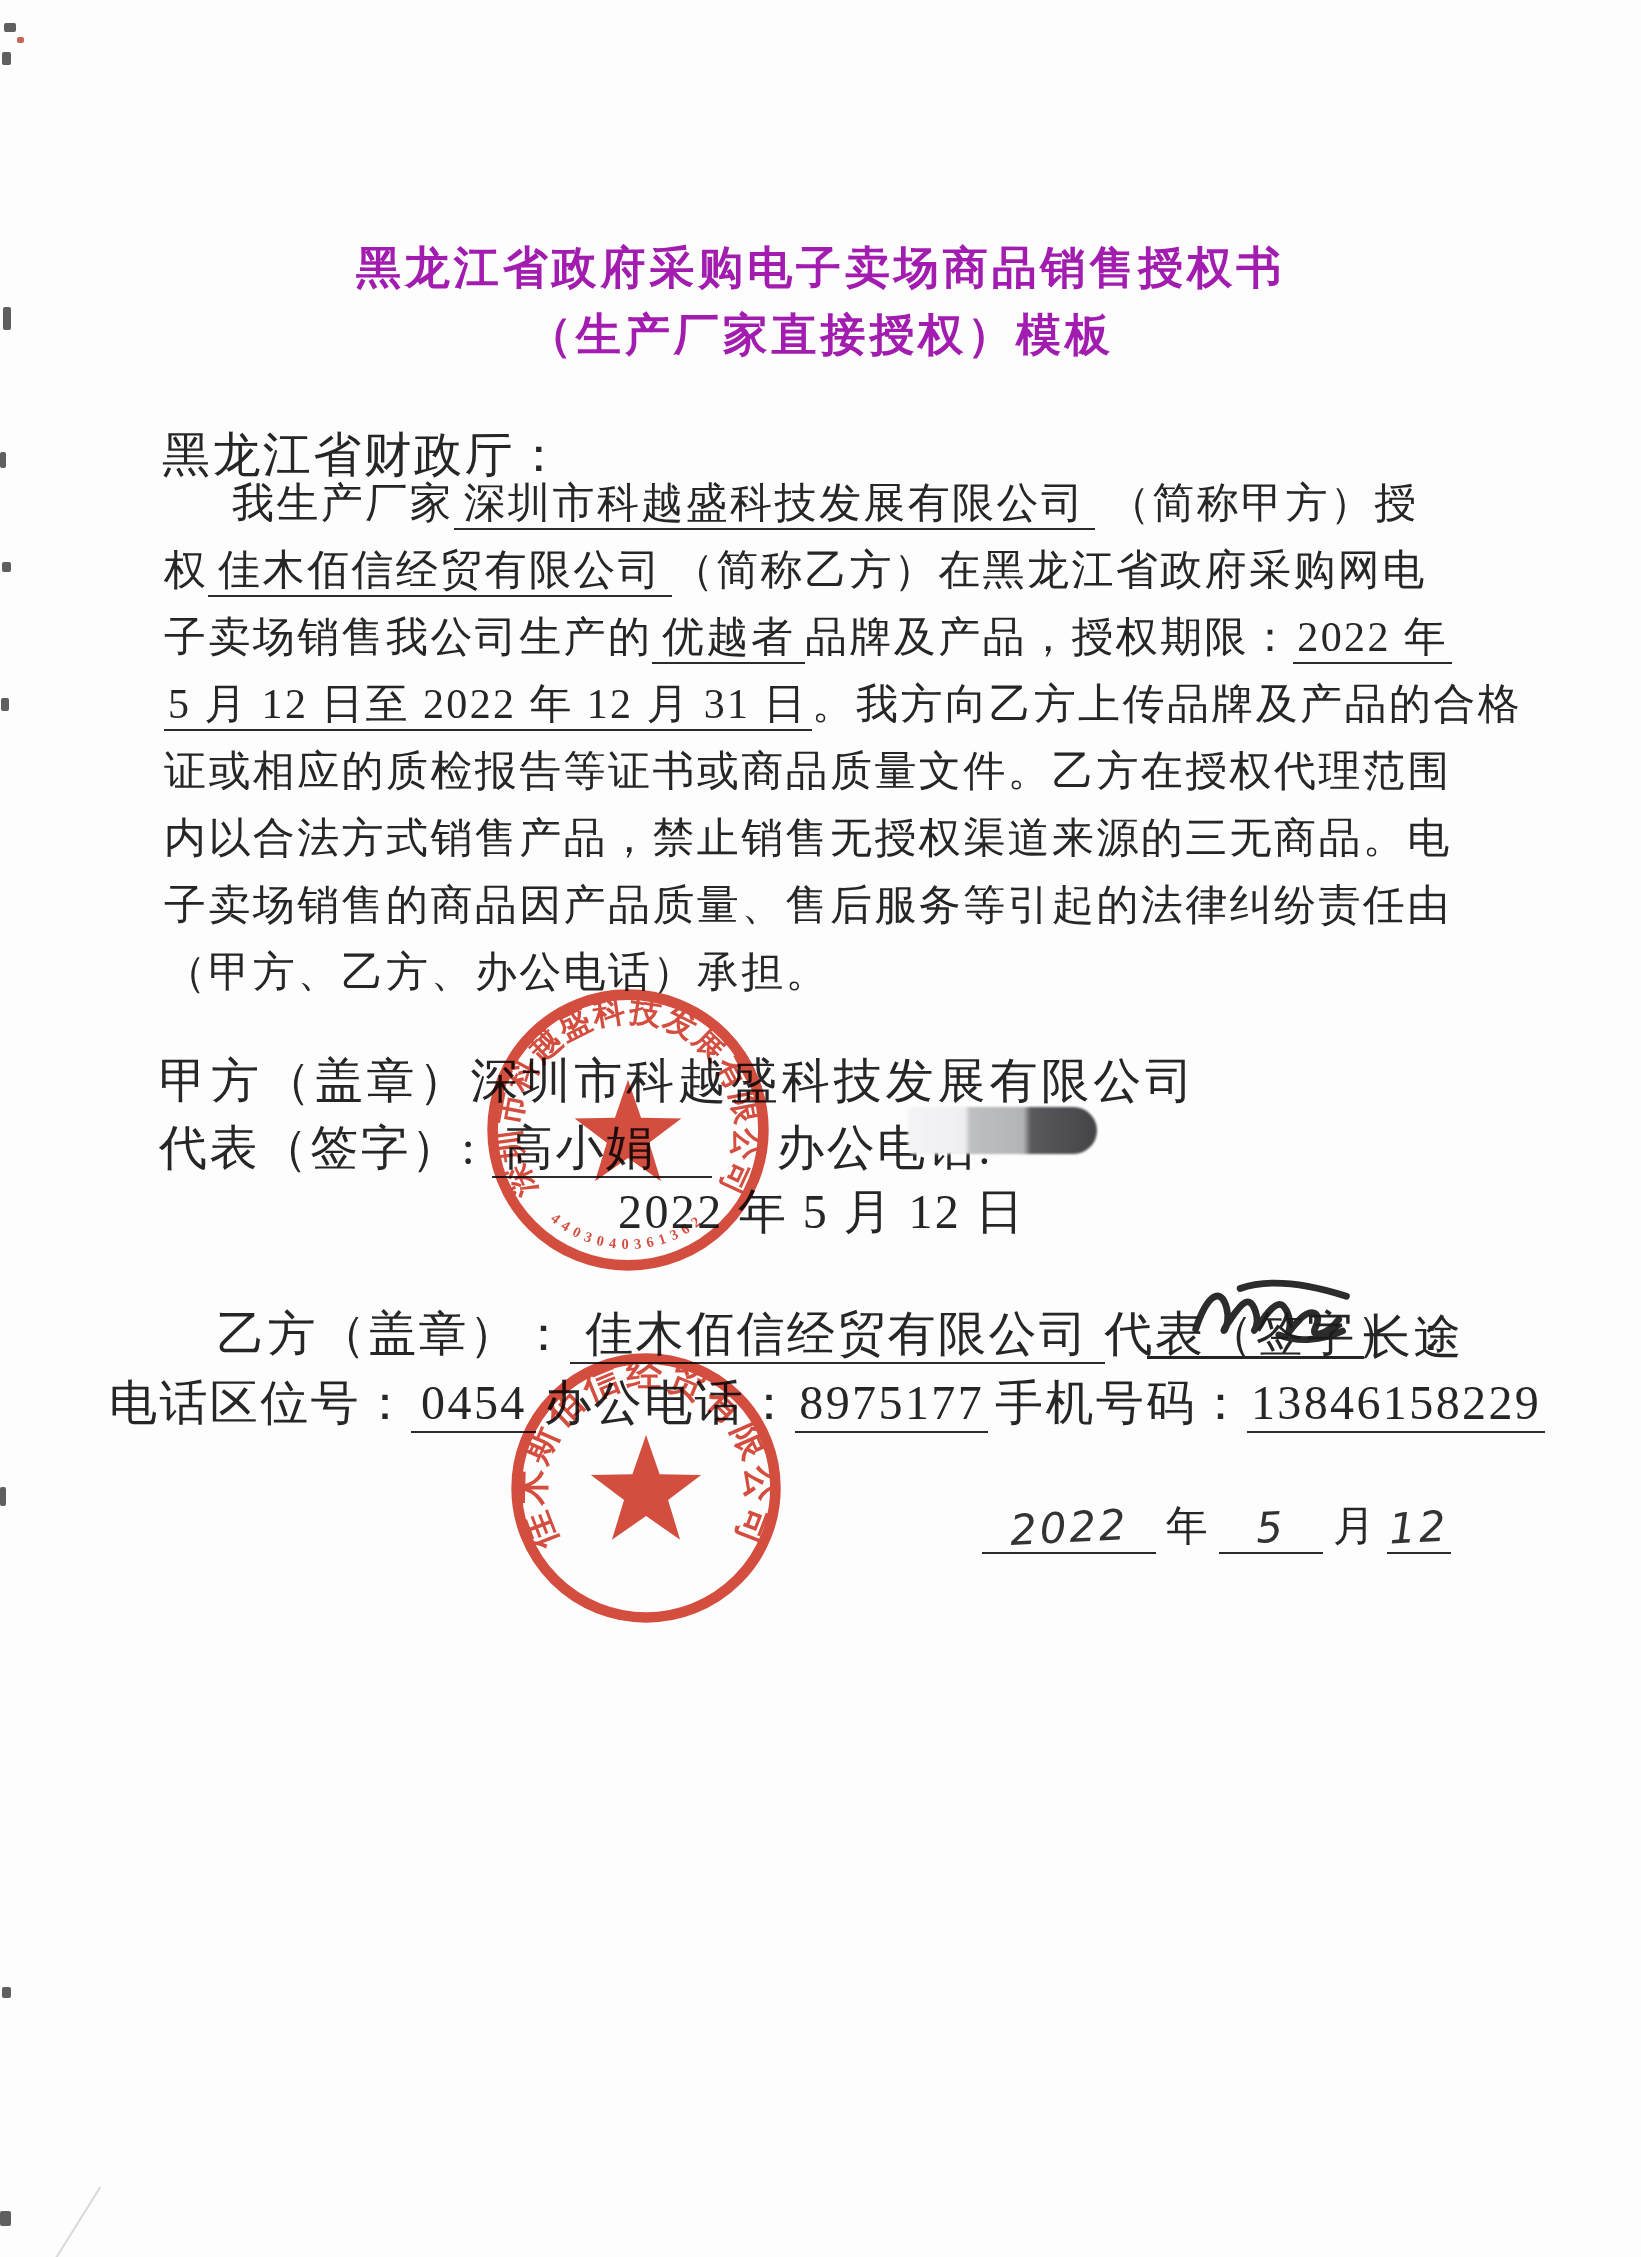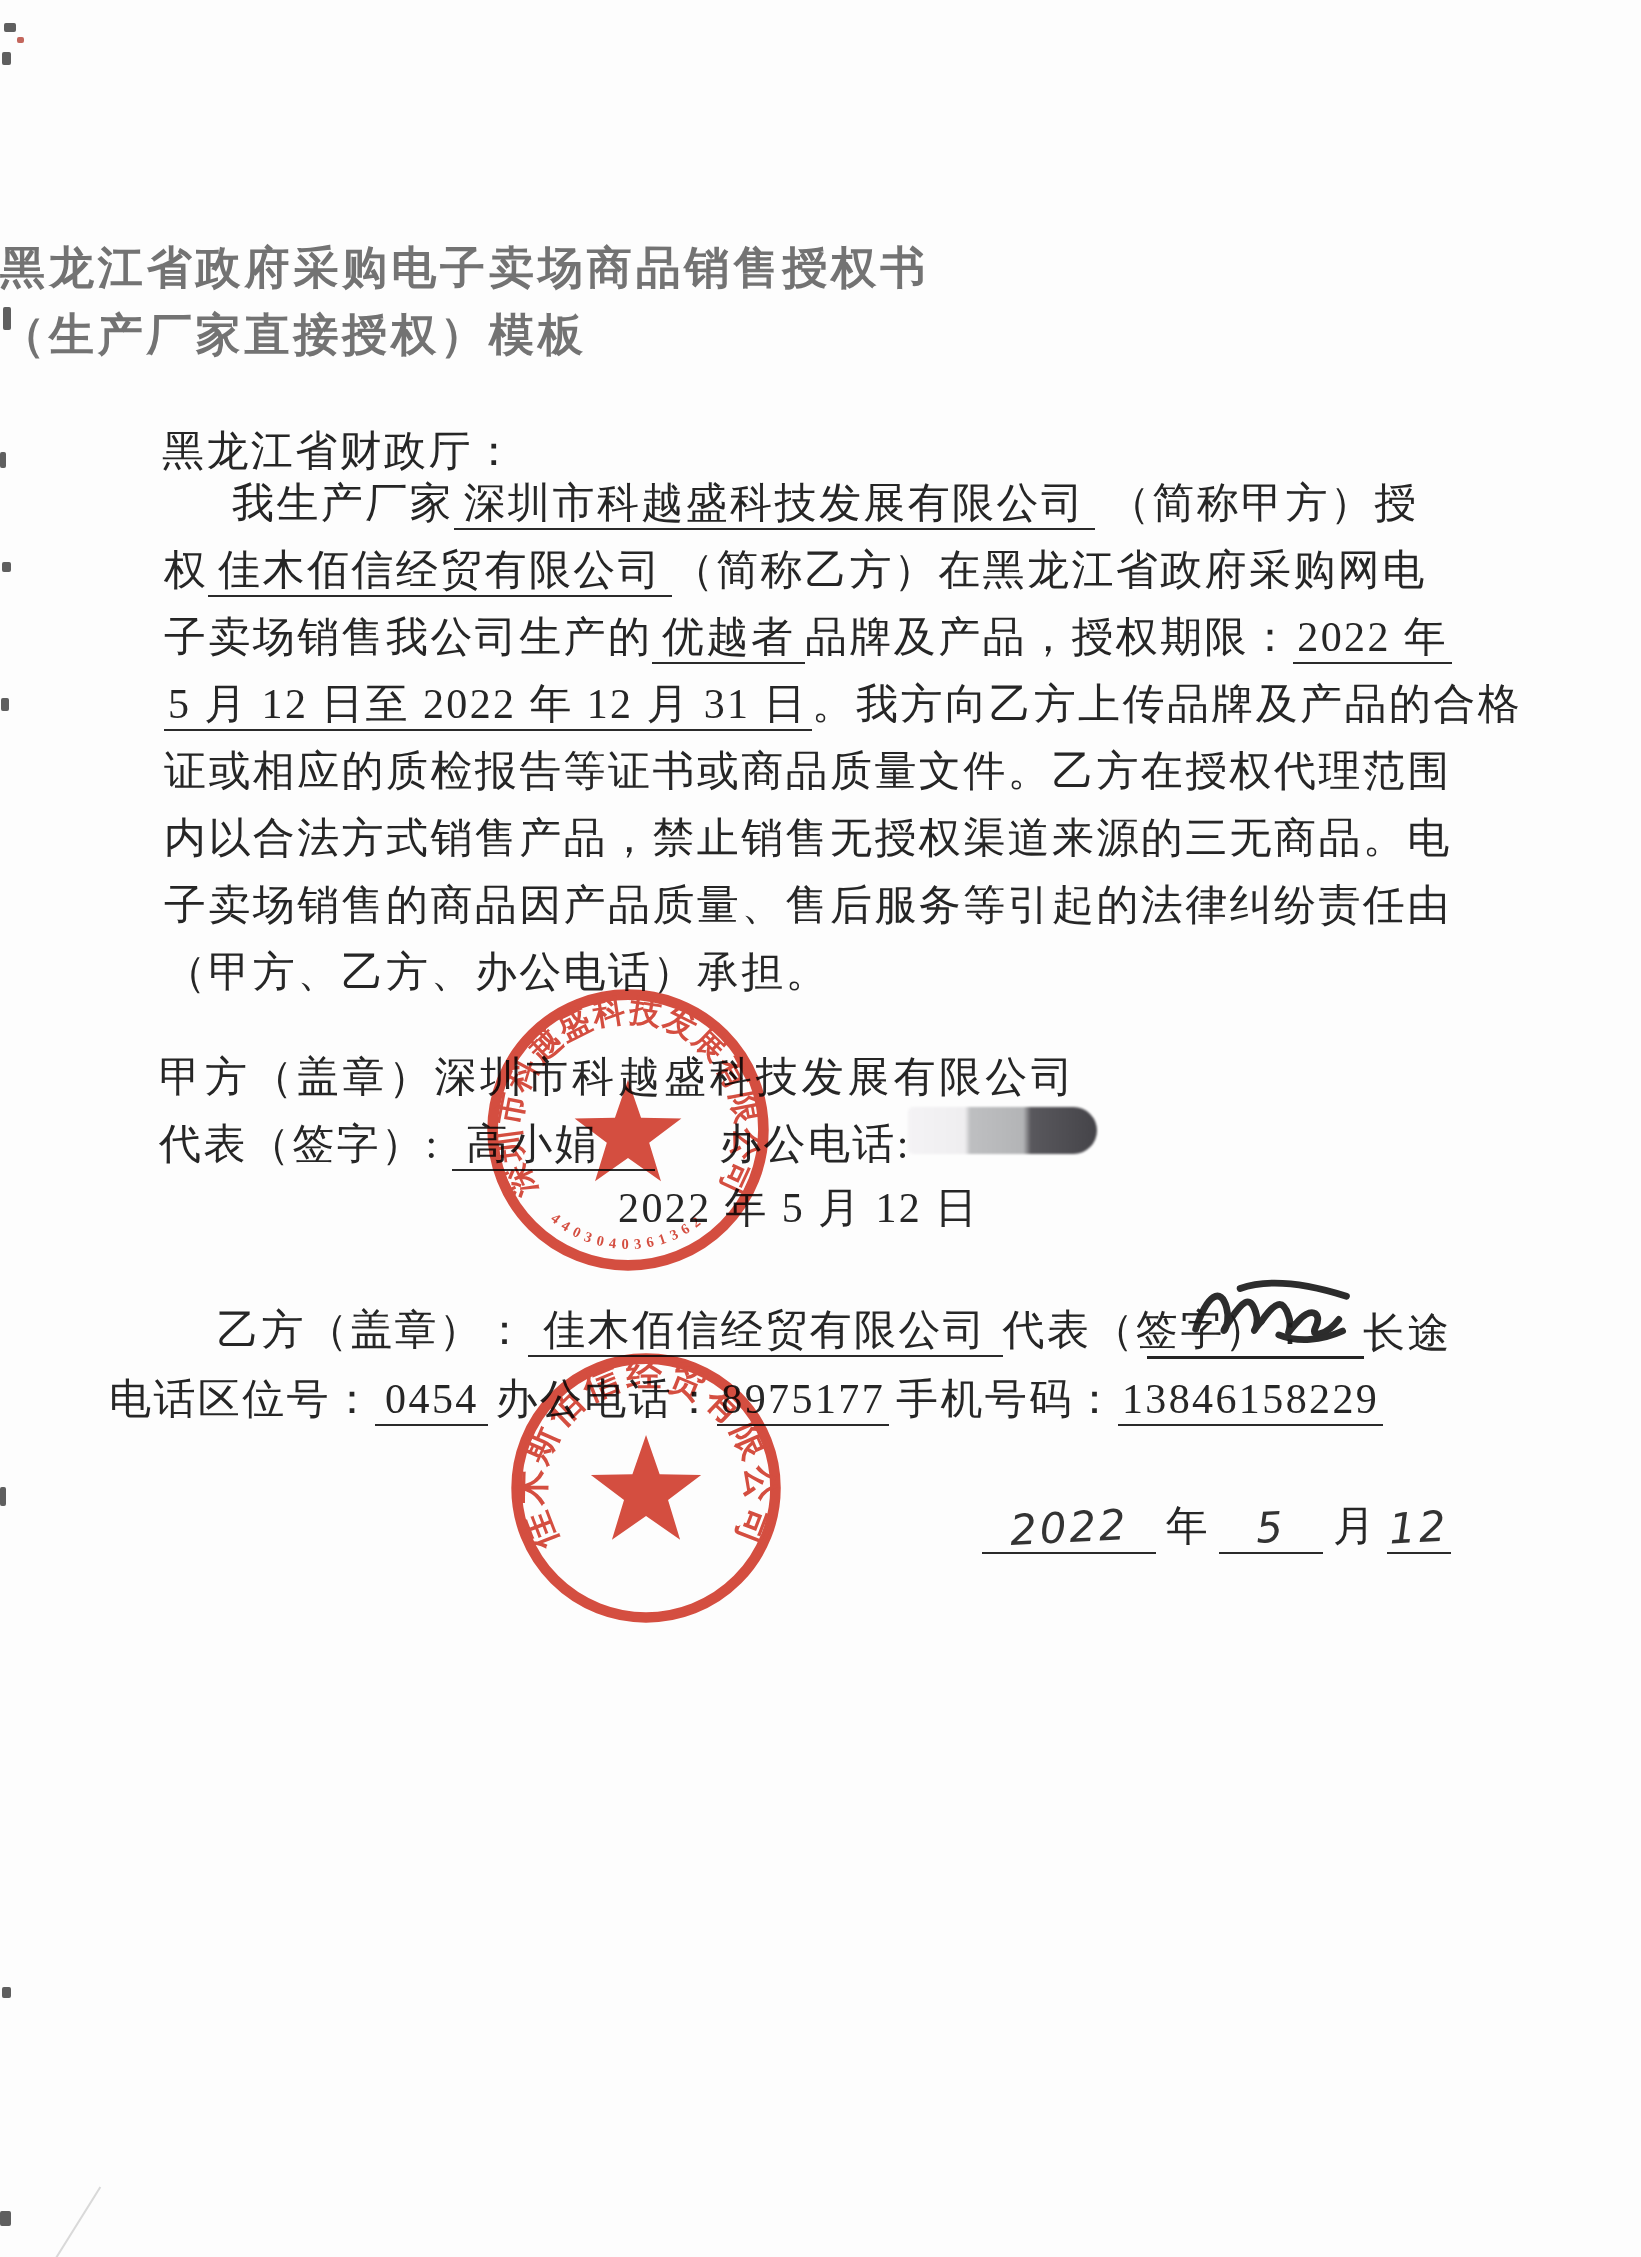--- a/index.html
+++ b/index.html
@@ -3,27 +3,27 @@
 <meta charset="utf-8">
 <style>
   html,body{margin:0;padding:0;background:#dcdcdc;}
   .page{
     position:relative;width:1641px;height:2257px;margin:0 auto;
     background:#fdfdfd;overflow:hidden;
     font-family:"Liberation Serif","DejaVu Serif",serif;color:#262626;
   }
   
   .title{
-    position:absolute;left:0;width:100%;text-align:left;
+    position:absolute;left:0;width:100%;text-align:center;
     font-family:"Liberation Sans","DejaVu Sans",sans-serif;font-weight:bold;
-    font-size:45px;letter-spacing:3.9px;color:#737373;white-space:nowrap;
+    font-size:45px;letter-spacing:3.9px;color:#a21caf;white-space:nowrap;
   }
   .t1{top:238px;} .t2{top:305px;}
   
-  .line{position:absolute;font-size:42px;letter-spacing:2.4px;white-space:nowrap;color:#262626;}
+  .line{position:absolute;font-size:48px;letter-spacing:2.4px;white-space:nowrap;color:#262626;}
   .salutation{top:423px;left:162px;}
   .para{position:absolute;top:475px;left:164px;font-size:42px;letter-spacing:2.4px;}
   .para .pline{height:67px;white-space:nowrap;}
   .indent1{padding-left:68px;}
   .u{border-bottom:2.9px solid #2b2b2b;padding:0 9.7px 1.9px 9.7px;}
   .u-tight{border-bottom:2.9px solid #2b2b2b;padding:0 3.9px 1.9px 3.9px;}
   
   .pa-stamp{top:1049px;left:159px;letter-spacing:3.9px;}
   .pa-sign{top:1116px;left:159px;}
   .pa-name{padding:0 56px 1.9px 13.5px;}

